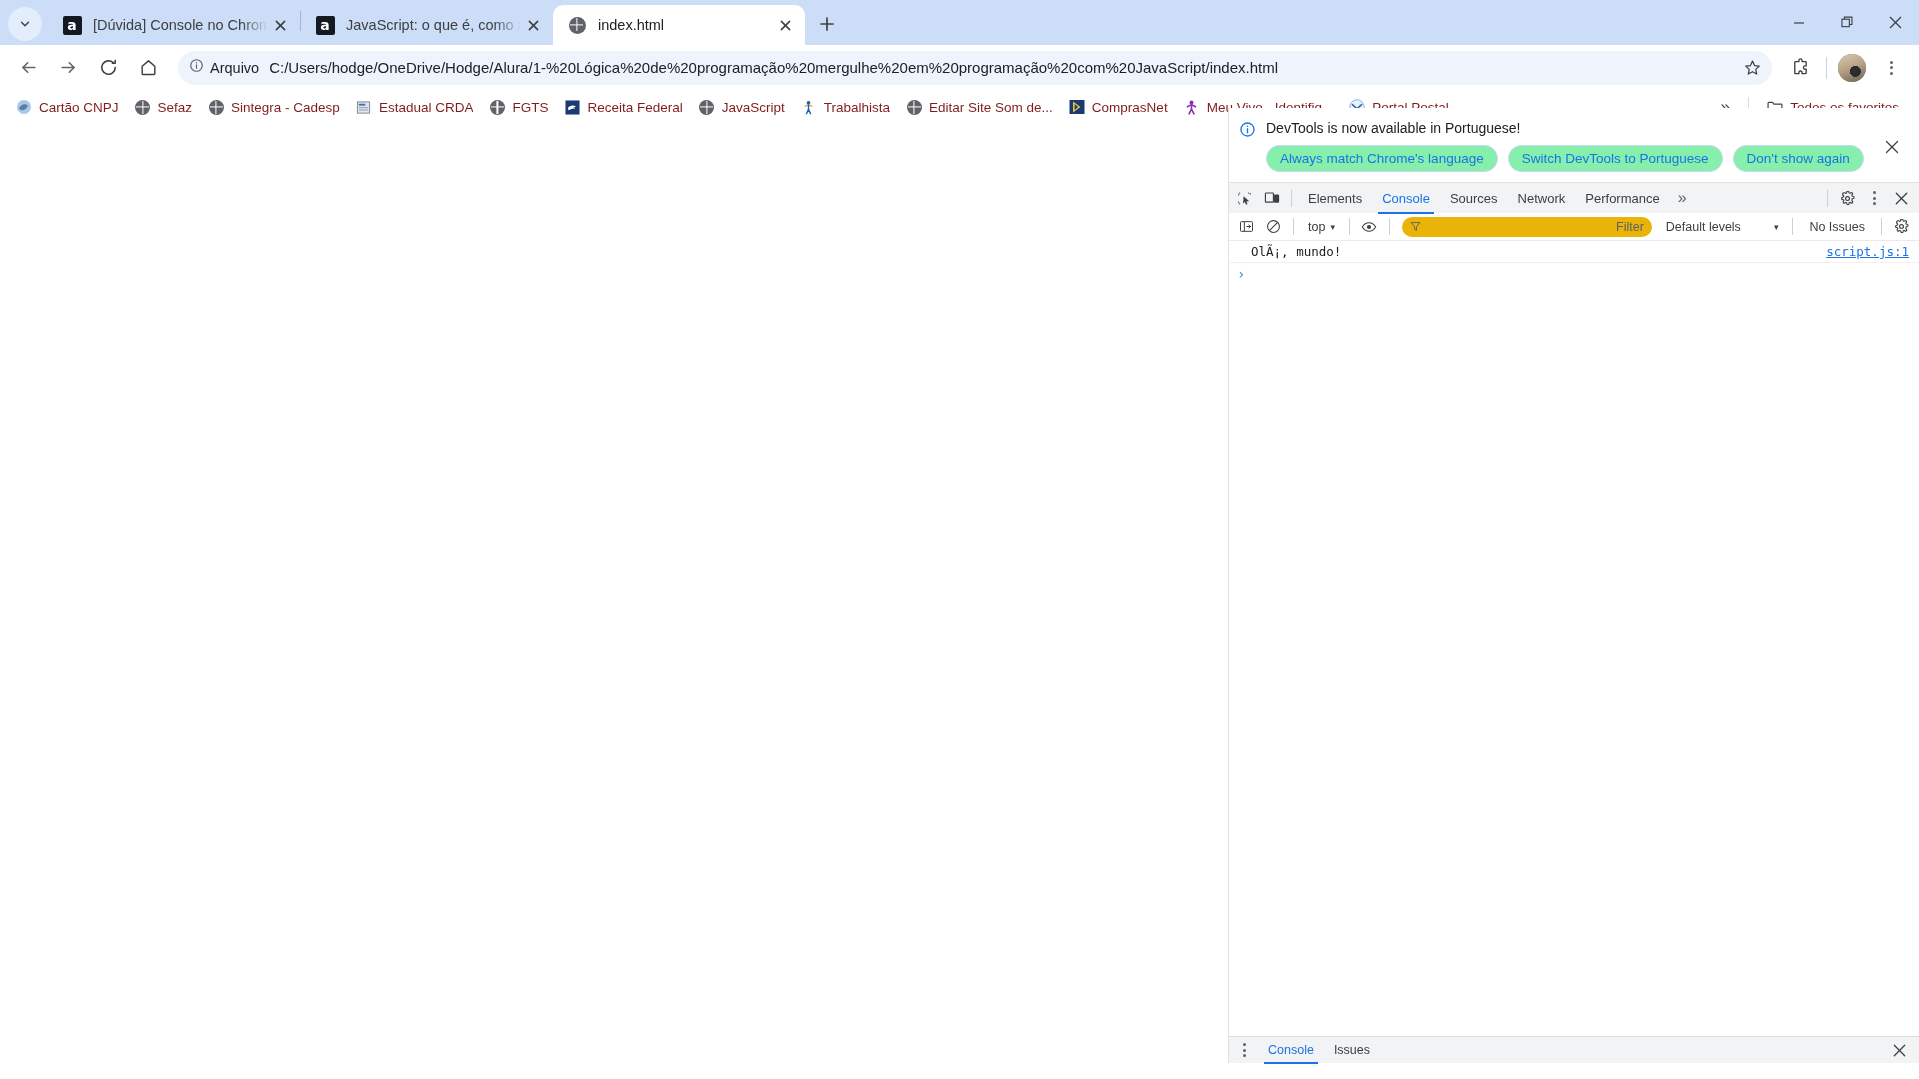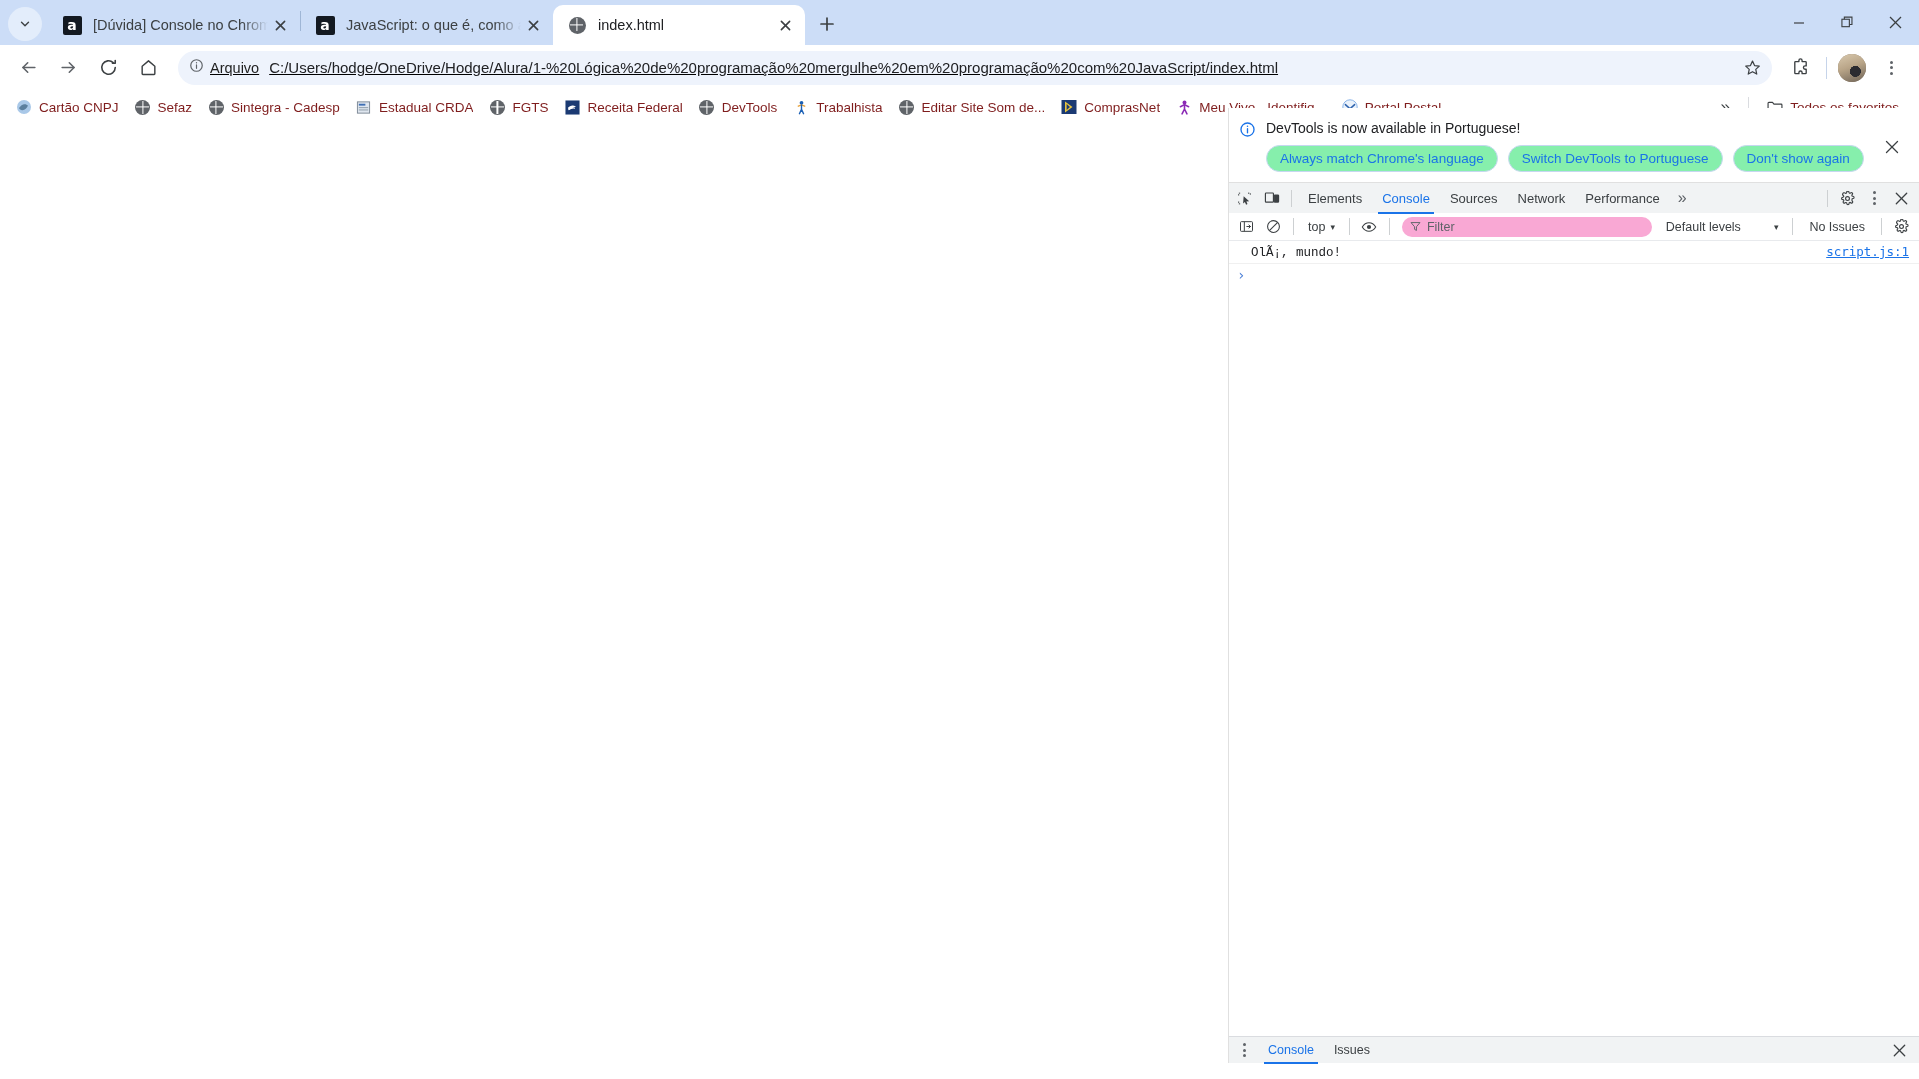--- a/index.html
+++ b/index.html
@@ -102,21 +102,20 @@
     cursor: pointer;
   }
 
   
   .toolbar {
     height: 45px;
     background: #ffffff;
     display: flex;
     align-items: center;
     padding: 0 8px;
-    text-decoration: underline;
   }
   .tbtn {
     width: 34px; height: 34px;
     margin: 0 3px;
     border-radius: 50%;
     display:flex; align-items:center; justify-content:center;
     cursor: pointer;
     flex: 0 0 auto;
   }
   .omnibox {
@@ -340,27 +339,28 @@
     height: 22px;
     display:flex;align-items:center;
     cursor:pointer;
     border-radius:3px;
     flex:0 0 auto;
   }
   .dt-filter {
     flex: 1 1 auto;
     height: 20px;
     max-width: 300px;
-    background: #f9a8d4;
+    background: #eab308;
     border-radius: 10px;
     display: flex;
     align-items: center;
     padding: 0 8px;
     margin: 0 6px;
     min-width: 60px;
+    justify-content: space-between;
   }
   .dt-filter .ph {
     font-size: 12.5px;
     color: #5f6368;
     margin-left: 6px;
   }
   .dt-levels {
     font-size: 12.5px; color:#3c4043;
     padding: 0 8px; cursor:pointer;
     display:flex;align-items:center;height:22px;border-radius:3px;
@@ -383,21 +383,21 @@
   }
   .dt-msg {
     display: flex;
     align-items: baseline;
     padding: 3px 10px 3px 22px;
     border-bottom: 1px solid #f0f0f0;
     font-family: "DejaVu Sans Mono", monospace;
     font-size: 12.5px;
     min-height: 20px;
   }
-  .dt-msg .txt { color: #202124; flex: 1 1 auto; white-space: pre; font-family: Liberation Mono, monospace; }
+  .dt-msg .txt { color: #202124; flex: 1 1 auto; white-space: pre; }
   .dt-msg .src {
     color: #1a73e8;
     text-decoration: underline;
     cursor: pointer;
     flex: 0 0 auto;
     margin-left: 12px;
   }
   .dt-prompt {
     display: flex;
     align-items: center;
@@ -637,21 +637,21 @@
         <path d="M3.6 10.6c2-1.6 4.6-2.3 7-1.8" stroke="#fff" stroke-width="1.1" fill="none"></path>
         </svg>
     </span>
     <span class="bmlabel">Receita Federal</span>
   </div>
 
   <div class="bm">
     <span class="bmicon">
         <span class="bm-globe"></span>
       </span>
-    <span class="bmlabel">DevTools</span>
+    <span class="bmlabel">JavaScript</span>
   </div>
 
   <div class="bm">
     <span class="bmicon">
       <svg width="15" height="15" viewBox="0 0 16 16">
         <circle cx="8" cy="3" r="2" fill="#1a5fb4"></circle>
         <path d="M8 5.2 L4.6 6.6 M8 5.2 L11.4 6.6" stroke="#e8a33d" stroke-width="1.5" stroke-linecap="round"></path>
         <path d="M8 5.2 L8 10 L5.8 14.6 M8 10 L10.2 14.6" stroke="#1a5fb4" stroke-width="1.5" stroke-linecap="round" fill="none"></path>
         </svg>
     </span>

